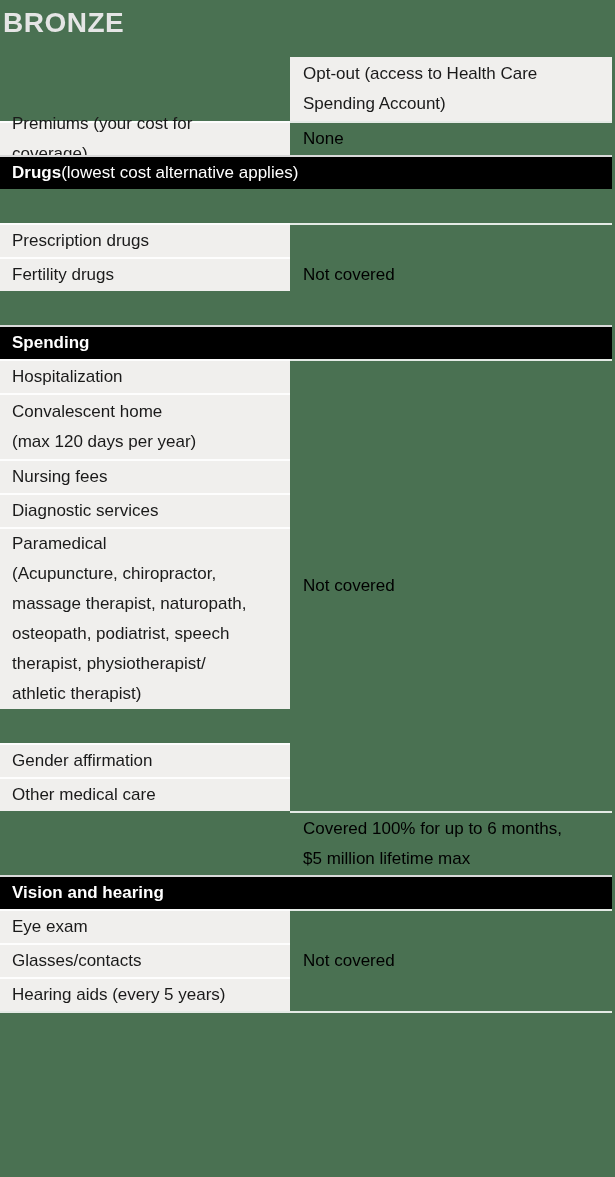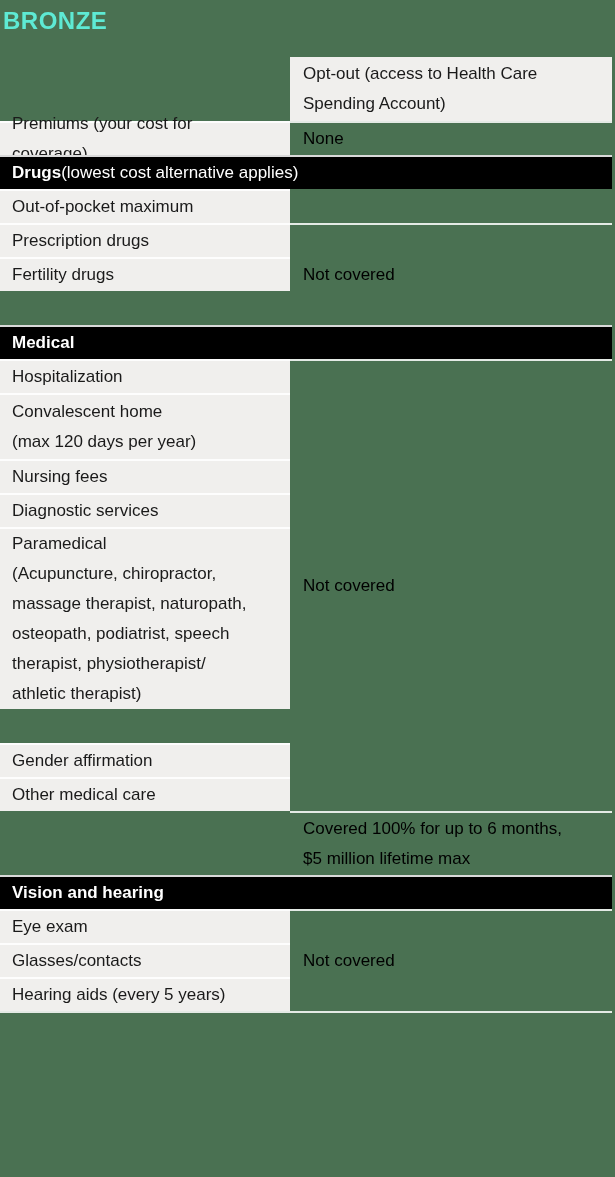--- a/index.html
+++ b/index.html
@@ -11,24 +11,24 @@
     height: 1177px;
     background: #4A7152;
     overflow: hidden;
     font-family: "Liberation Sans", sans-serif;
     position: relative;
   }
   .page-title {
     position: absolute;
     left: 3px;
     top: 7px;
-    font-size: 24px;
+    font-size: 28px;
     font-weight: 800;
     letter-spacing: 0.5px;
-    color: #5eead4;
+    color: #e5e5e5;
   }
   .benefits-table {
     position: absolute;
     left: 0;
     top: 57px;
     width: 612px;
     display: grid;
     grid-template-columns: 290px 322px;
     grid-template-rows: 64px 34px 34px 34px 34px 34px 34px 34px 34px 66px 34px 34px 182px 34px 34px 34px 64px 34px 34px 34px 34px;
     border-bottom: 2px solid rgba(255,255,255,0.85);
@@ -85,27 +85,26 @@
 
   <div class="cell spacer-cell no-border" style="grid-row:1"></div>
   <div class="cell colhead-cell no-border" style="grid-row:1">Opt-out (access to Health Care
 Spending Account)</div>
 
   <div class="cell label-cell" style="grid-row:2">Premiums (your cost for coverage)</div>
   <div class="cell section-band" style="grid-row:3"><span class="bold">Drugs</span><span> (lowest cost alternative applies)</span></div>
 
   <div class="cell value-cell" style="grid-row:2">None</div>
 
-  <div class="cell label-cell" style="grid-row:4">Out-of-pocket maximum</div>
 
   <div class="cell label-cell" style="grid-row:5">Prescription drugs</div>
   <div class="cell label-cell" style="grid-row:6">Fertility drugs</div>
   <div class="cell value-cell" style="grid-row:5 / span 3">Not covered</div>
 
-  <div class="cell section-band" style="grid-row:8"><span class="bold">Medical</span><span></span></div>
+  <div class="cell section-band" style="grid-row:8"><span class="bold">Spending</span><span></span></div>
 
   <div class="cell label-cell" style="grid-row:9">Hospitalization</div>
   <div class="cell label-cell" style="grid-row:10">Convalescent home
 (max 120 days per year)</div>
   <div class="cell label-cell" style="grid-row:11">Nursing fees</div>
   <div class="cell label-cell" style="grid-row:12">Diagnostic services</div>
   <div class="cell label-cell" style="grid-row:13">Paramedical
 (Acupuncture, chiropractor,
 massage therapist, naturopath,
 osteopath, podiatrist, speech

